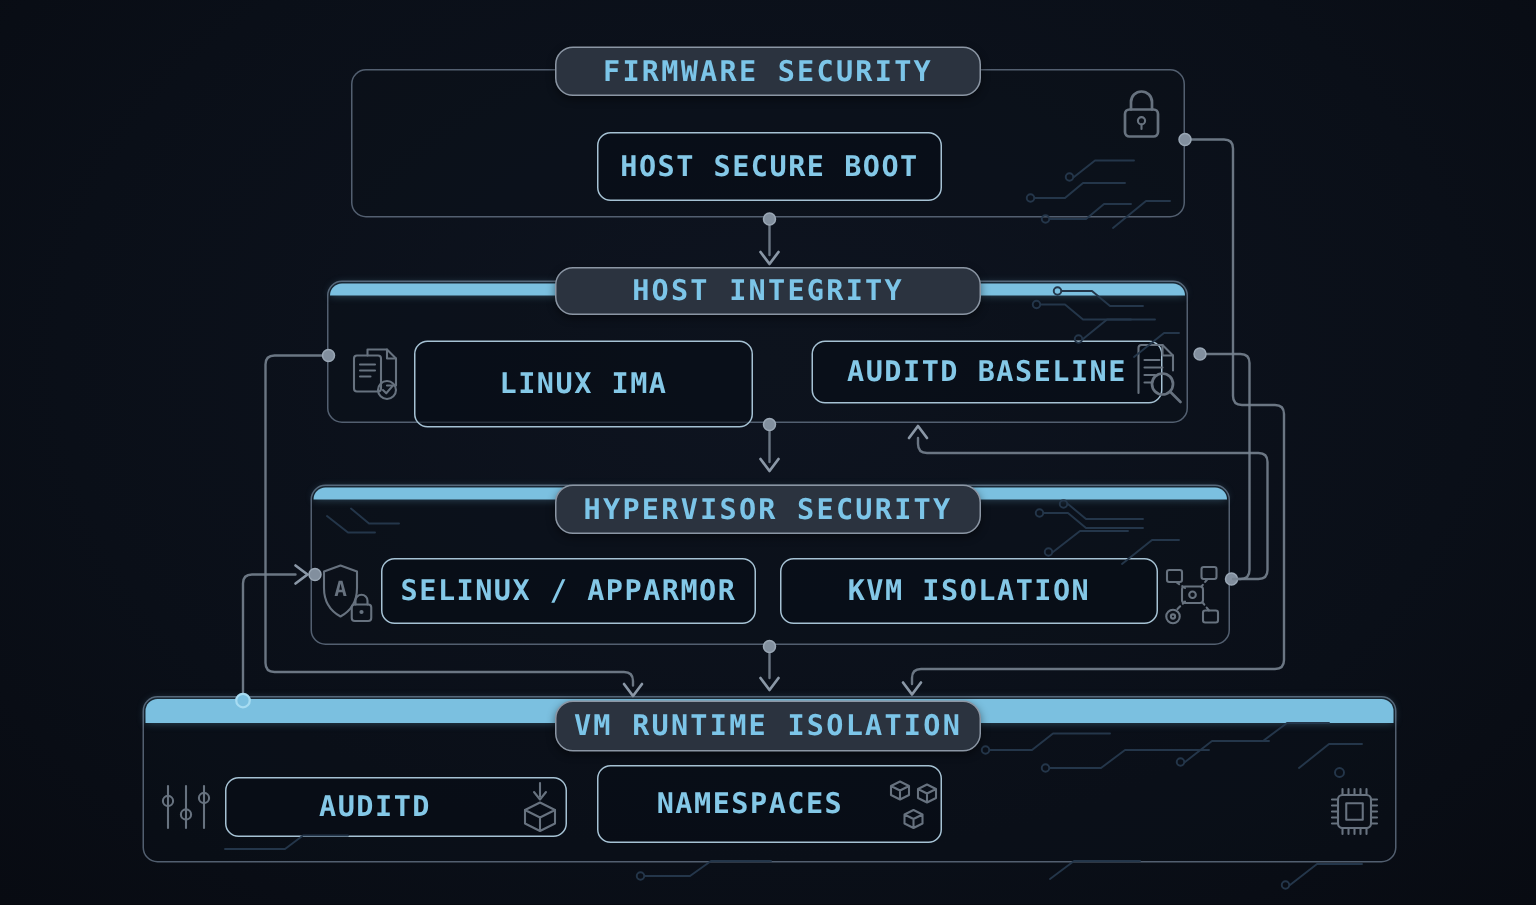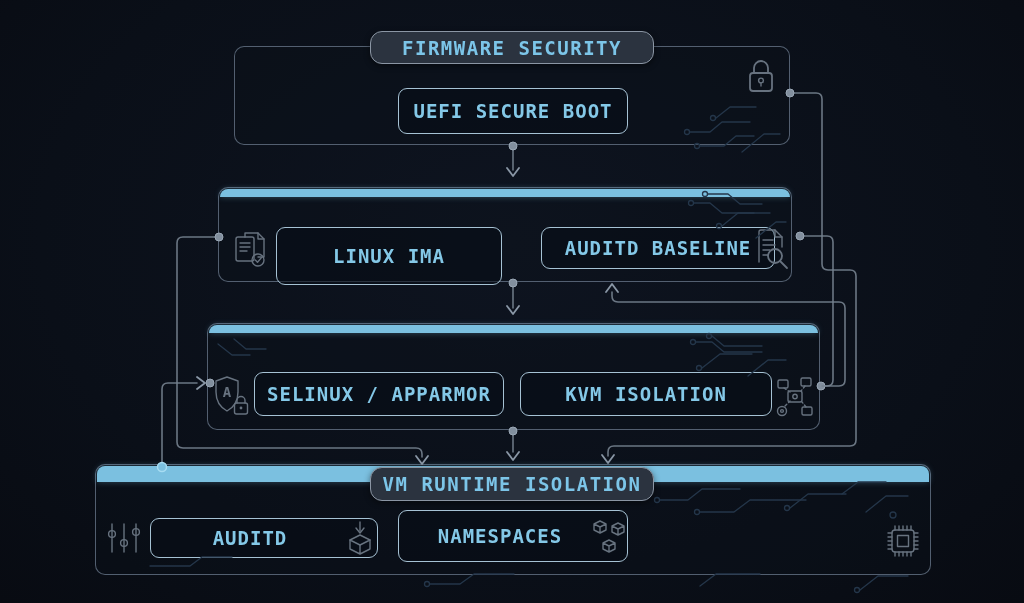--- a/index.html
+++ b/index.html
@@ -39,21 +39,21 @@
   .ic{stroke:#67727f;stroke-width:1.8;fill:none;stroke-linecap:round;stroke-linejoin:round;}
   .ic-thin{stroke:#67727f;stroke-width:1.4;fill:none;stroke-linecap:round;stroke-linejoin:round;}
 </style>
 </head>
 <body>
 
 <div class="stage">
 
   <div class="container" style="left:234px;top:46px;width:556px;height:99px;"></div>
   <div class="node" style="left:398px;top:88px;width:230px;height:46px;">
-    <span>UEFI SECURE BOOT</span>
+    <span>HOST SECURE BOOT</span>
   </div>
   <div class="icon" style="left:746px;top:57px;">
     <svg width="30" height="38" viewBox="0 0 30 38">
       <path class="ic" d="M8,16 V11 a7,7 0 0 1 14,0 V16"></path>
       <rect class="ic" x="4" y="16" width="22" height="18" rx="3"></rect>
       <circle class="ic-thin" cx="15" cy="23.5" r="2.4"></circle>
       <path class="ic-thin" d="M15,26 V29"></path>
     </svg>
   </div>
 
@@ -241,17 +241,23 @@
       <circle class="dot" cx="821" cy="386" r="4"></circle>
 
       <path class="conn" d="M800,236 H827 Q833,236 833,242 V380 Q833,386 827,386 H822"></path>
       <circle class="dot" cx="800" cy="236" r="4"></circle>
     </g>
   </svg>
 
   <div class="plate" style="left:370px;top:31px;width:284px;height:33px;">
     <span>FIRMWARE SECURITY</span>
   </div>
+  <div class="plate" style="left:370px;top:178px;width:284px;height:32px;">
+    <span>HOST INTEGRITY</span>
+  </div>
+  <div class="plate" style="left:370px;top:323px;width:284px;height:33px;">
+    <span>HYPERVISOR SECURITY</span>
+  </div>
   <div class="plate" style="left:370px;top:467px;width:284px;height:34px;">
     <span>VM RUNTIME ISOLATION</span>
   </div>
 
 </div>
 
 </body></html>

